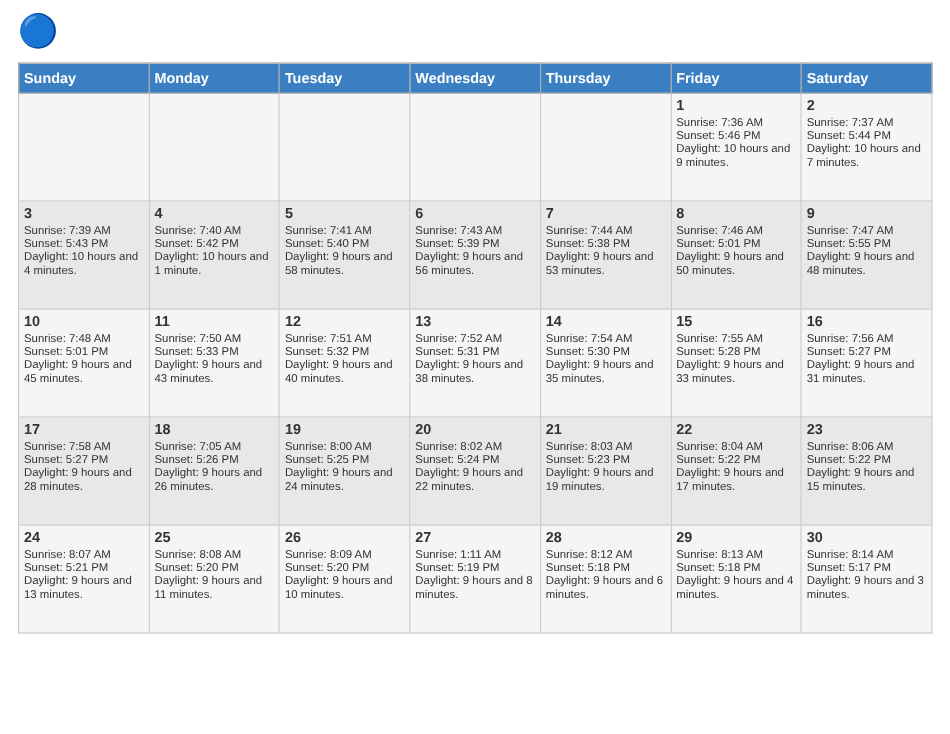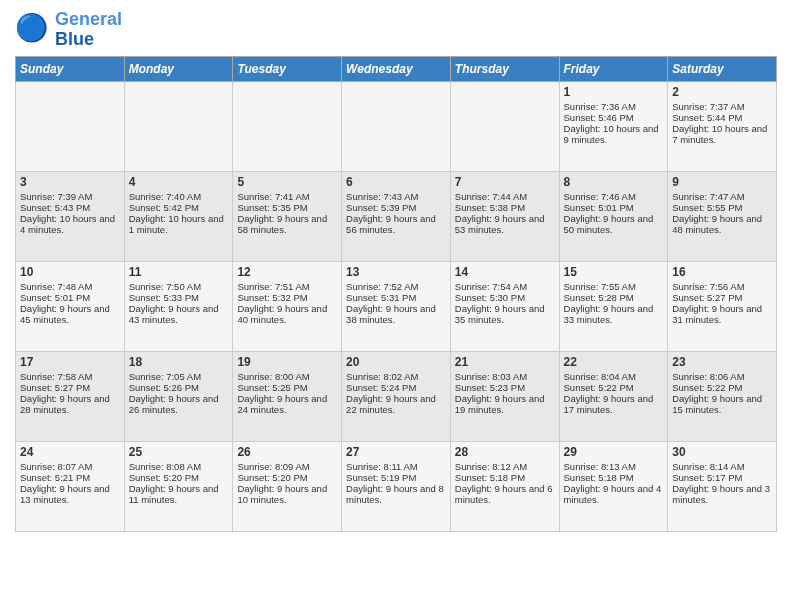--- a/index.html
+++ b/index.html
@@ -53,21 +53,20 @@
     thead tr {
       background-color: #3a7fc1;
     }
     thead th {
       color: #fff;
       font-size: 12px;
       font-weight: bold;
       padding: 5px 4px;
       text-align: left;
       border: 1px solid #aaa;
-      font-style: italic;
     }
     tbody tr {
       height: 90px;
     }
     tbody tr:nth-child(odd) {
       background-color: #f5f5f5;
     }
     tbody tr:nth-child(even) {
       background-color: #e8e8e8;
     }
@@ -89,25 +88,20 @@
     }
   </style>
 </head>
 <body>
 
 <div class="header-area">
   <div class="logo">
     <svg class="logo-bird" viewBox="0 0 40 40">
       <text y="28" font-size="30">🔵</text>
     </svg>
-    <div>
-      <div class="logo-text">
-        <span>General</span><br><span style="color:#1a5fa8;">Blue</span>
-      </div>
-    </div>
   </div>
   <div class="title-block">
     <div class="month-title"></div>
     <div class="subtitle"></div>
   </div>
 </div>
 
 <table>
   <thead>
     <tr>
@@ -149,21 +143,21 @@
         </td>
         <td>
           <span class="day-num">4</span>
           <div>Sunrise: 7:40 AM</div>
           <div>Sunset: 5:42 PM</div>
           <div>Daylight: 10 hours and 1 minute.</div>
         </td>
         <td>
           <span class="day-num">5</span>
           <div>Sunrise: 7:41 AM</div>
-          <div>Sunset: 5:35 PM</div>
+          <div>Sunset: 5:40 PM</div>
           <div>Daylight: 9 hours and 58 minutes.</div>
         </td>
         <td>
           <span class="day-num">6</span>
           <div>Sunrise: 7:43 AM</div>
           <div>Sunset: 5:39 PM</div>
           <div>Daylight: 9 hours and 56 minutes.</div>
         </td>
         <td>
           <span class="day-num">7</span>
@@ -286,21 +280,21 @@
           <div>Daylight: 9 hours and 11 minutes.</div>
         </td>
         <td>
           <span class="day-num">26</span>
           <div>Sunrise: 8:09 AM</div>
           <div>Sunset: 5:20 PM</div>
           <div>Daylight: 9 hours and 10 minutes.</div>
         </td>
         <td>
           <span class="day-num">27</span>
-          <div>Sunrise: 8:11 AM</div>
+          <div>Sunrise: 1:11 AM</div>
           <div>Sunset: 5:19 PM</div>
           <div>Daylight: 9 hours and 8 minutes.</div>
         </td>
         <td>
           <span class="day-num">28</span>
           <div>Sunrise: 8:12 AM</div>
           <div>Sunset: 5:18 PM</div>
           <div>Daylight: 9 hours and 6 minutes.</div>
         </td>
         <td>

